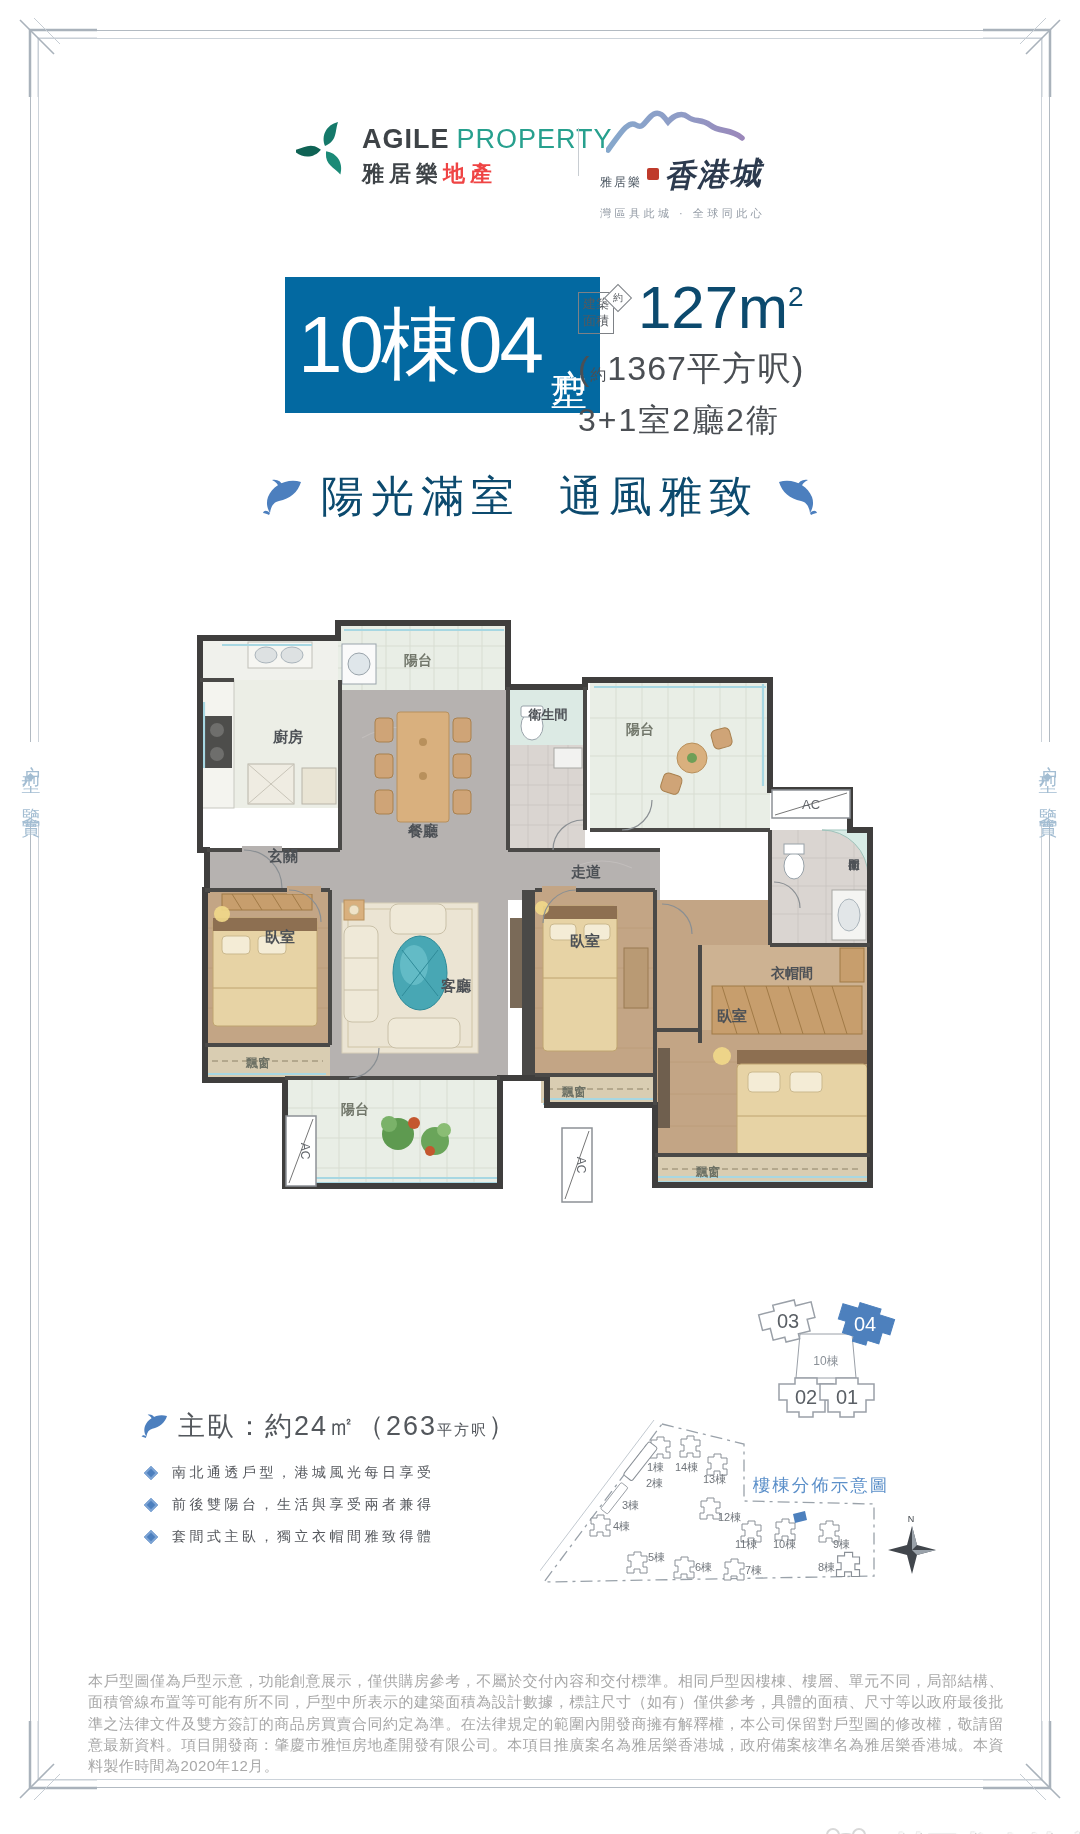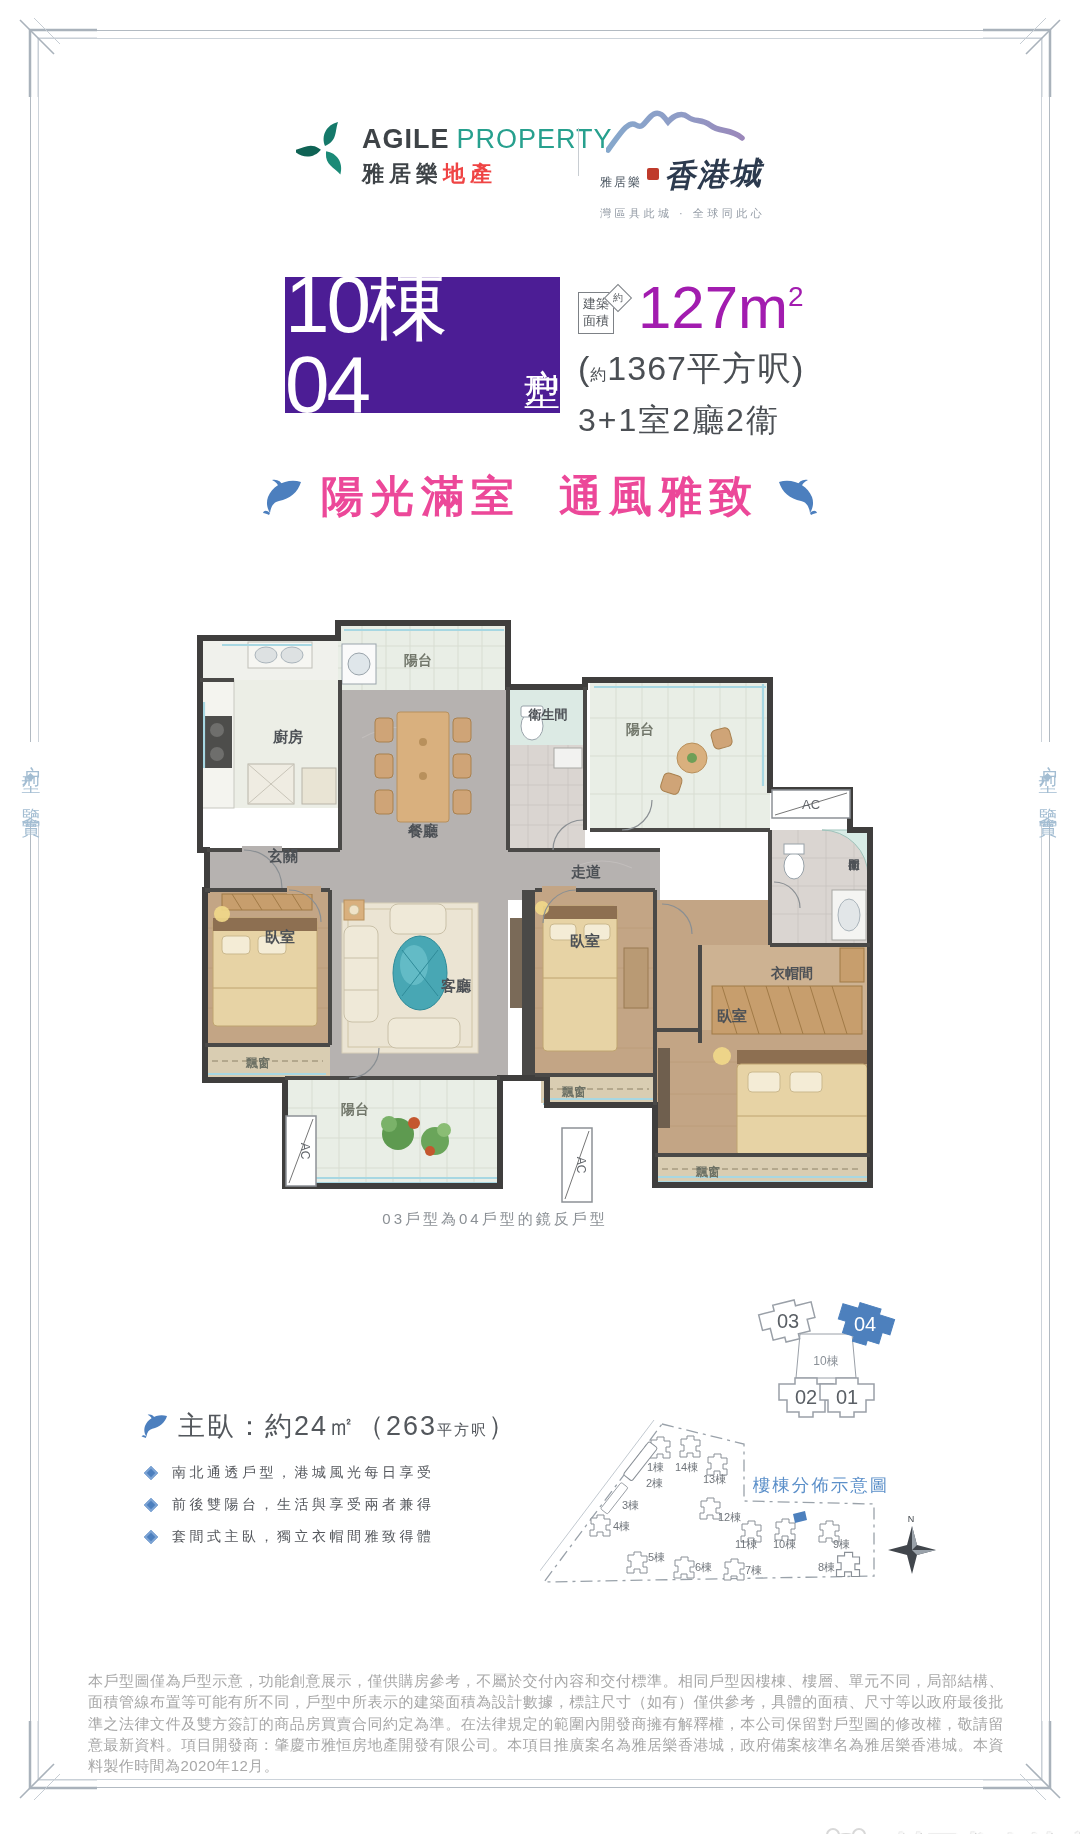--- a/index.html
+++ b/index.html
@@ -22,41 +22,41 @@
   .agile-text-cn .b{font-weight:bold;color:#3e4347;}
   .agile-text-cn .l{color:#ef4444;font-weight:bold;}
   .hdr-divider{position:absolute;left:578px;top:128px;width:1px;height:48px;background:#c8cdd2;}
   .hkc-row{display:flex;align-items:flex-end;gap:5px;}
   .hkc-pre{font-size:12px;color:#4a5560;letter-spacing:2px;padding-bottom:5px;}
   .hkc-seal{width:12px;height:12px;background:#bf3a2b;border-radius:2px;margin-bottom:16px;}
   .hkc-name{font-family:"Liberation Serif","DejaVu Serif",serif;font-style:italic;font-weight:bold;
       font-size:31px;color:#2c3a4e;letter-spacing:2px;transform:rotate(-2deg);}
   .hkc-slogan{font-size:11px;color:#949ca6;letter-spacing:3.5px;margin-top:10px;white-space:nowrap;}
   
-  .unit-box{position:absolute;left:285px;top:277px;width:275px;height:136px;background:#4c1d95;
+  .unit-box{position:absolute;left:285px;top:277px;width:315px;height:136px;background:#0369a1;
       display:flex;align-items:center;justify-content:center;}
   .unit-code{font-size:80px;color:#fff;letter-spacing:-3px;line-height:1;}
   .unit-suffix{writing-mode:vertical-rl;text-orientation:upright;font-size:36px;color:#fff;
       letter-spacing:5px;margin-left:10px;line-height:1;}
   .spec{position:absolute;left:578px;top:278px;}
   .spec-row1{display:flex;align-items:center;}
   .area-badge{border:1px solid #7d8186;font-size:13px;color:#55595e;line-height:1.3;
       padding:3px 4px;text-align:center;white-space:nowrap;margin-top:10px;}
   .approx-dia{width:18px;height:18px;border:1px solid #7d8186;transform:rotate(45deg);
       display:flex;align-items:center;justify-content:center;margin-left:-6px;margin-top:-20px;background:#fff;}
   .approx-dia span{transform:rotate(-45deg);font-size:10px;color:#55595e;}
-  .area-value{font-size:60px;color:#a21caf;margin-left:10px;line-height:1;}
+  .area-value{font-size:60px;color:#0c4a6e;margin-left:10px;line-height:1;}
   .area-sup{font-size:28px;vertical-align:22px;}
   .spec-row2{font-size:34px;color:#4b4f54;margin-top:8px;letter-spacing:1px;}
   .spec-row2 .sm{font-size:16px;}
   .spec-row3{font-size:32px;color:#4b4f54;margin-top:7px;letter-spacing:2px;}
   
   .tagline{position:absolute;left:0;right:0;top:468px;display:flex;align-items:center;
       justify-content:center;gap:18px;}
-  .tagline-text{font-size:43px;color:#ec4899;letter-spacing:7px;font-weight:700;white-space:pre;}
+  .tagline-text{font-size:43px;color:#0c4a6e;letter-spacing:7px;font-weight:400;white-space:pre;}
   
   .fp-caption{position:absolute;left:192px;top:1210px;width:606px;text-align:center;
       font-size:15px;color:#8b9095;letter-spacing:3px;}
   
   .master-line{position:absolute;left:140px;top:1408px;display:flex;align-items:center;gap:8px;}
   .master-text{font-size:27px;color:#53575c;letter-spacing:2px;}
   .master-text .sm{font-size:15px;}
   .features{position:absolute;left:146px;top:1464px;}
   .feature{display:flex;align-items:center;margin-bottom:14px;}
   .feature .mark{width:10px;height:10px;background:#4c7fbe;transform:rotate(45deg);
@@ -351,21 +351,20 @@
       <text x="662" y="232" font-size="11" style="writing-mode:vertical-rl;">衛生間</text>
       <text x="600" y="360" font-size="14">衣帽間</text>
       <text x="540" y="403">臥室</text>
       <text x="66" y="449" font-size="12" fill="#6e7266">飄窗</text>
       <text x="163" y="496" font-size="14" fill="#72776b">陽台</text>
       <text x="382" y="478" font-size="12" fill="#6e7266">飄窗</text>
       <text x="516" y="558" font-size="12" fill="#6e7266">飄窗</text>
     </g>
   </svg>
 
-  <div class="fp-caption">03戶型為04戶型的鏡反戶型</div>
 
   <svg class="abs" style="left:742px;top:1284px;width:168px;height:146px;" viewBox="0 0 168 146">
     <defs>
       <path id="ushape" d="M-27,-13 H-11 V-19 H11 V-13 H27 V3 H19 V15 H7 V20 H-7 V15 H-19 V3 H-27 Z"></path>
     </defs>
     <path d="M58,50 H110 L114,94 H54 Z" fill="#fff" stroke="#9aa0a8" stroke-width="1"></path>
     <use href="#ushape" transform="translate(46,37) rotate(-14)" fill="#fff" stroke="#9aa0a8" stroke-width="1.5"></use>
     <use href="#ushape" transform="translate(123,40) rotate(17)" fill="#4d80bd" stroke="#4d80bd"></use>
     <use href="#ushape" transform="translate(64,113)" fill="#fff" stroke="#9aa0a8" stroke-width="1.5"></use>
     <use href="#ushape" transform="translate(105,113)" fill="#fff" stroke="#9aa0a8" stroke-width="1.5"></use>

